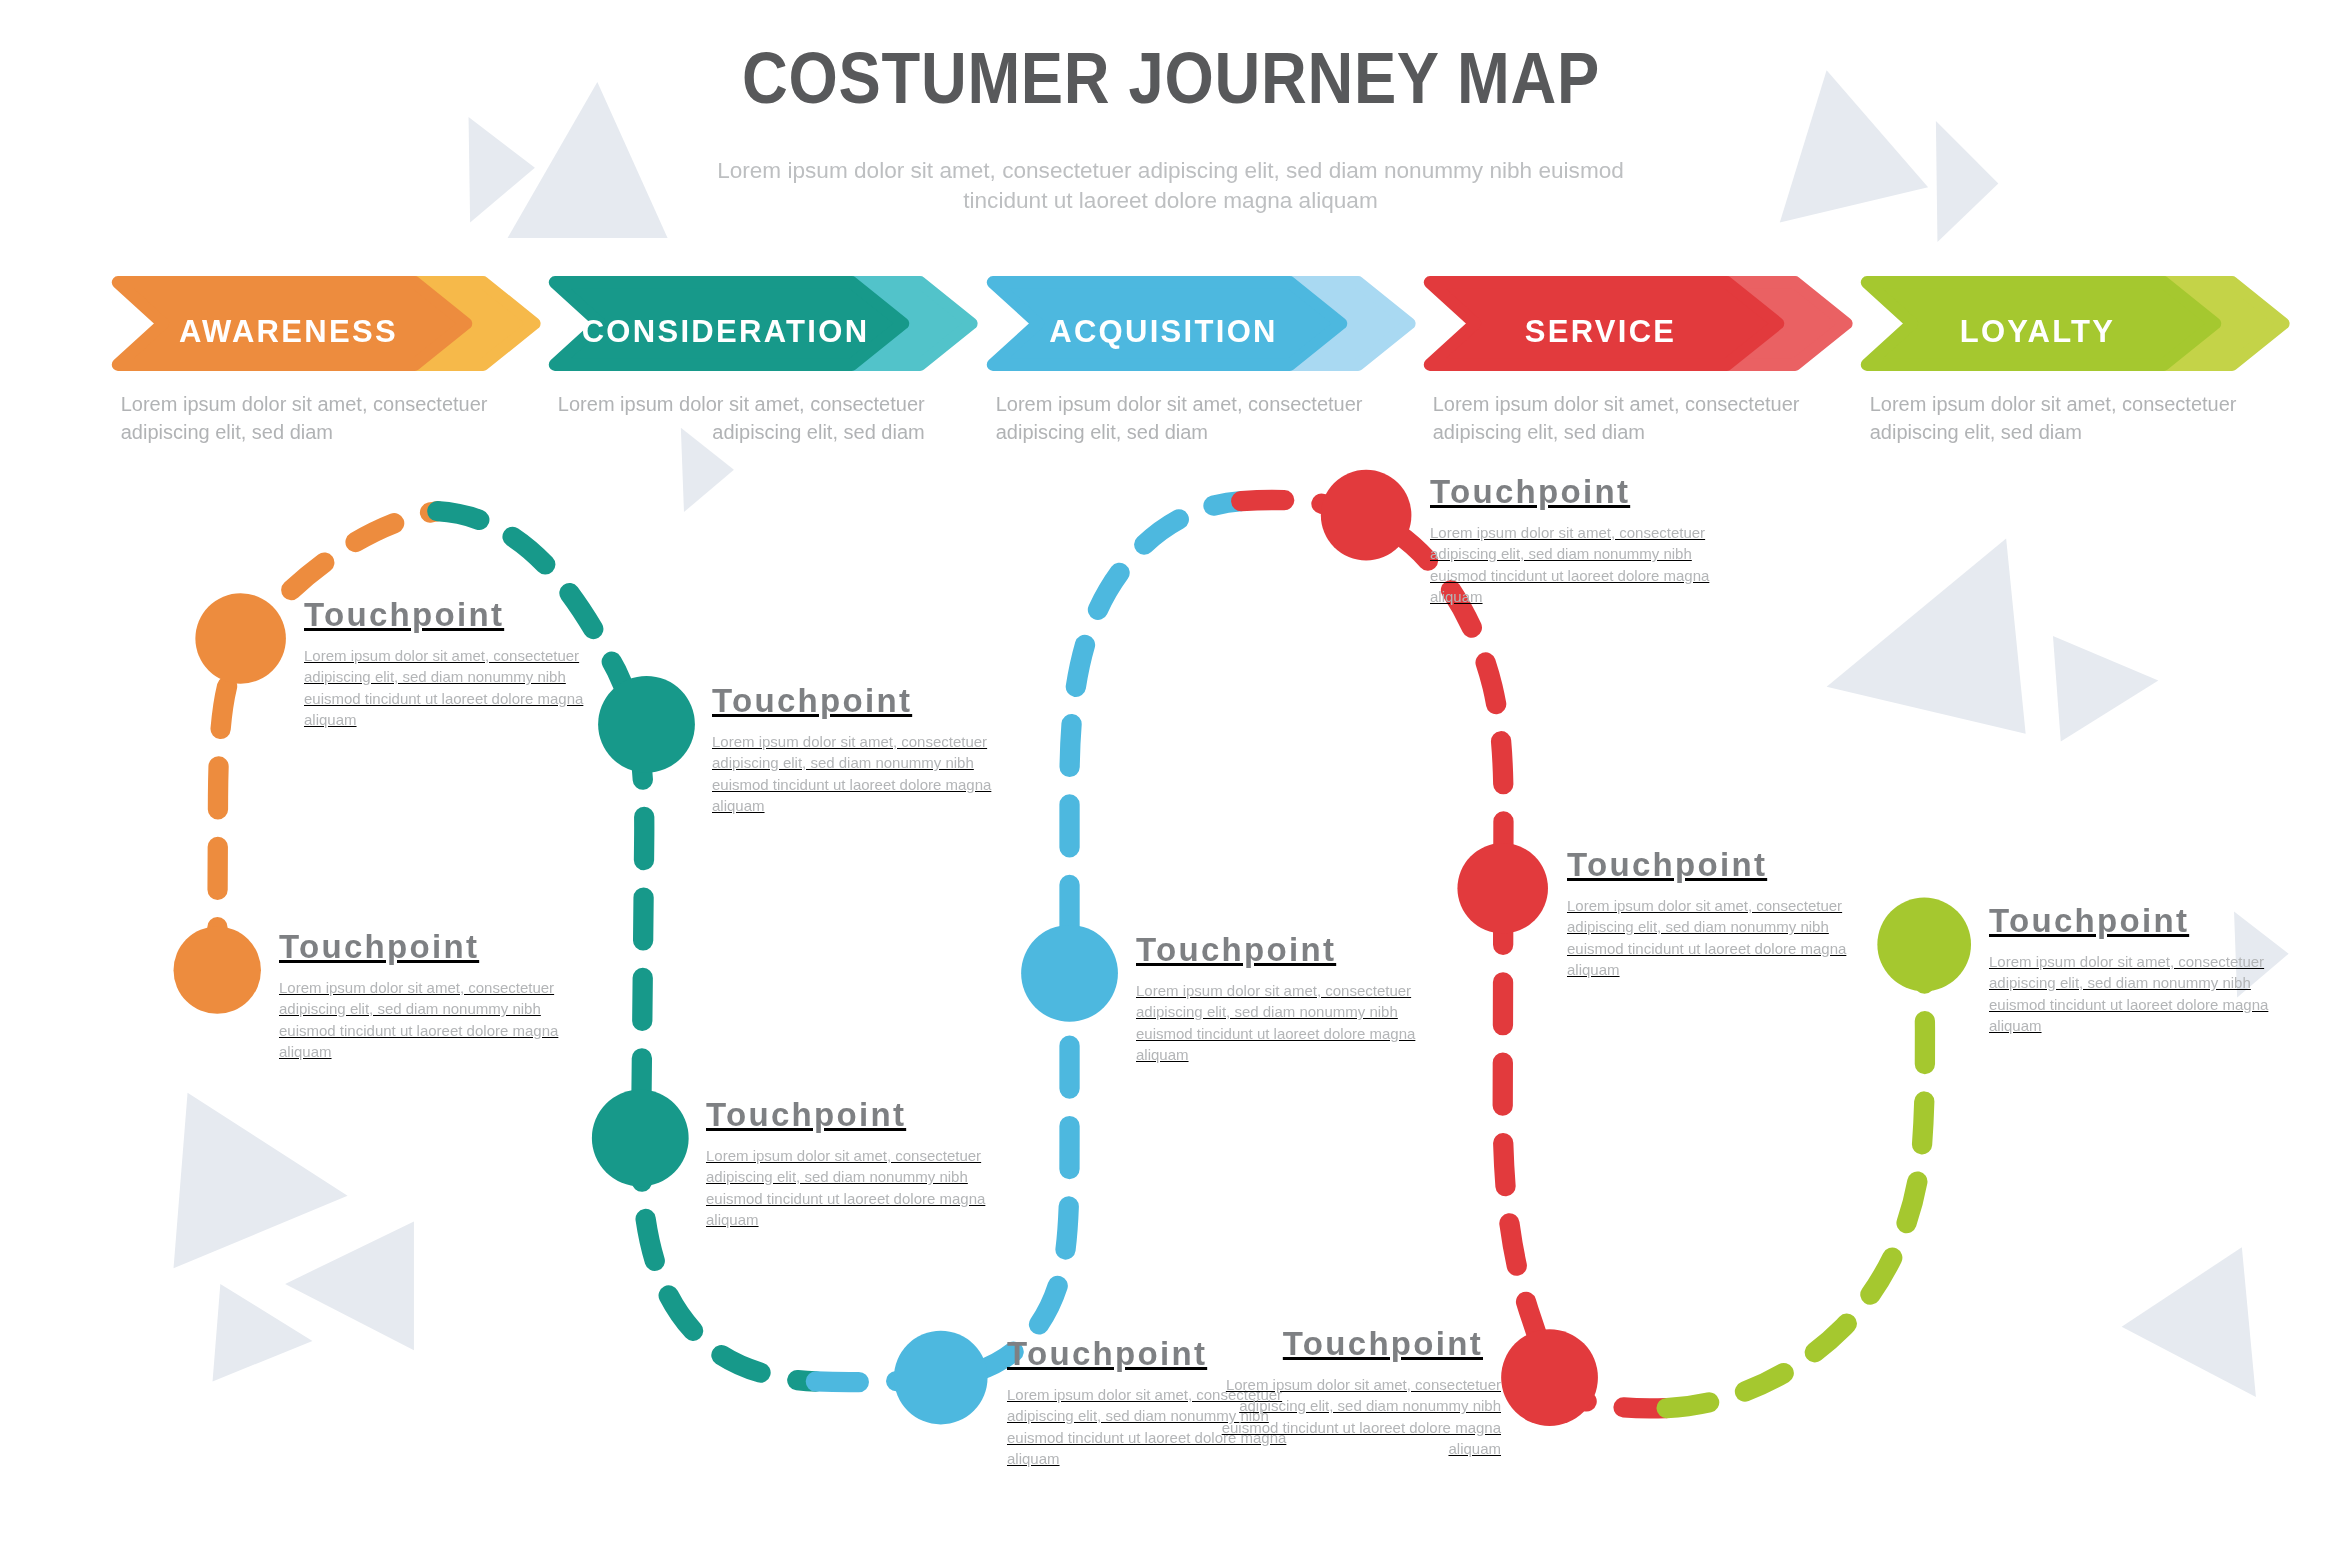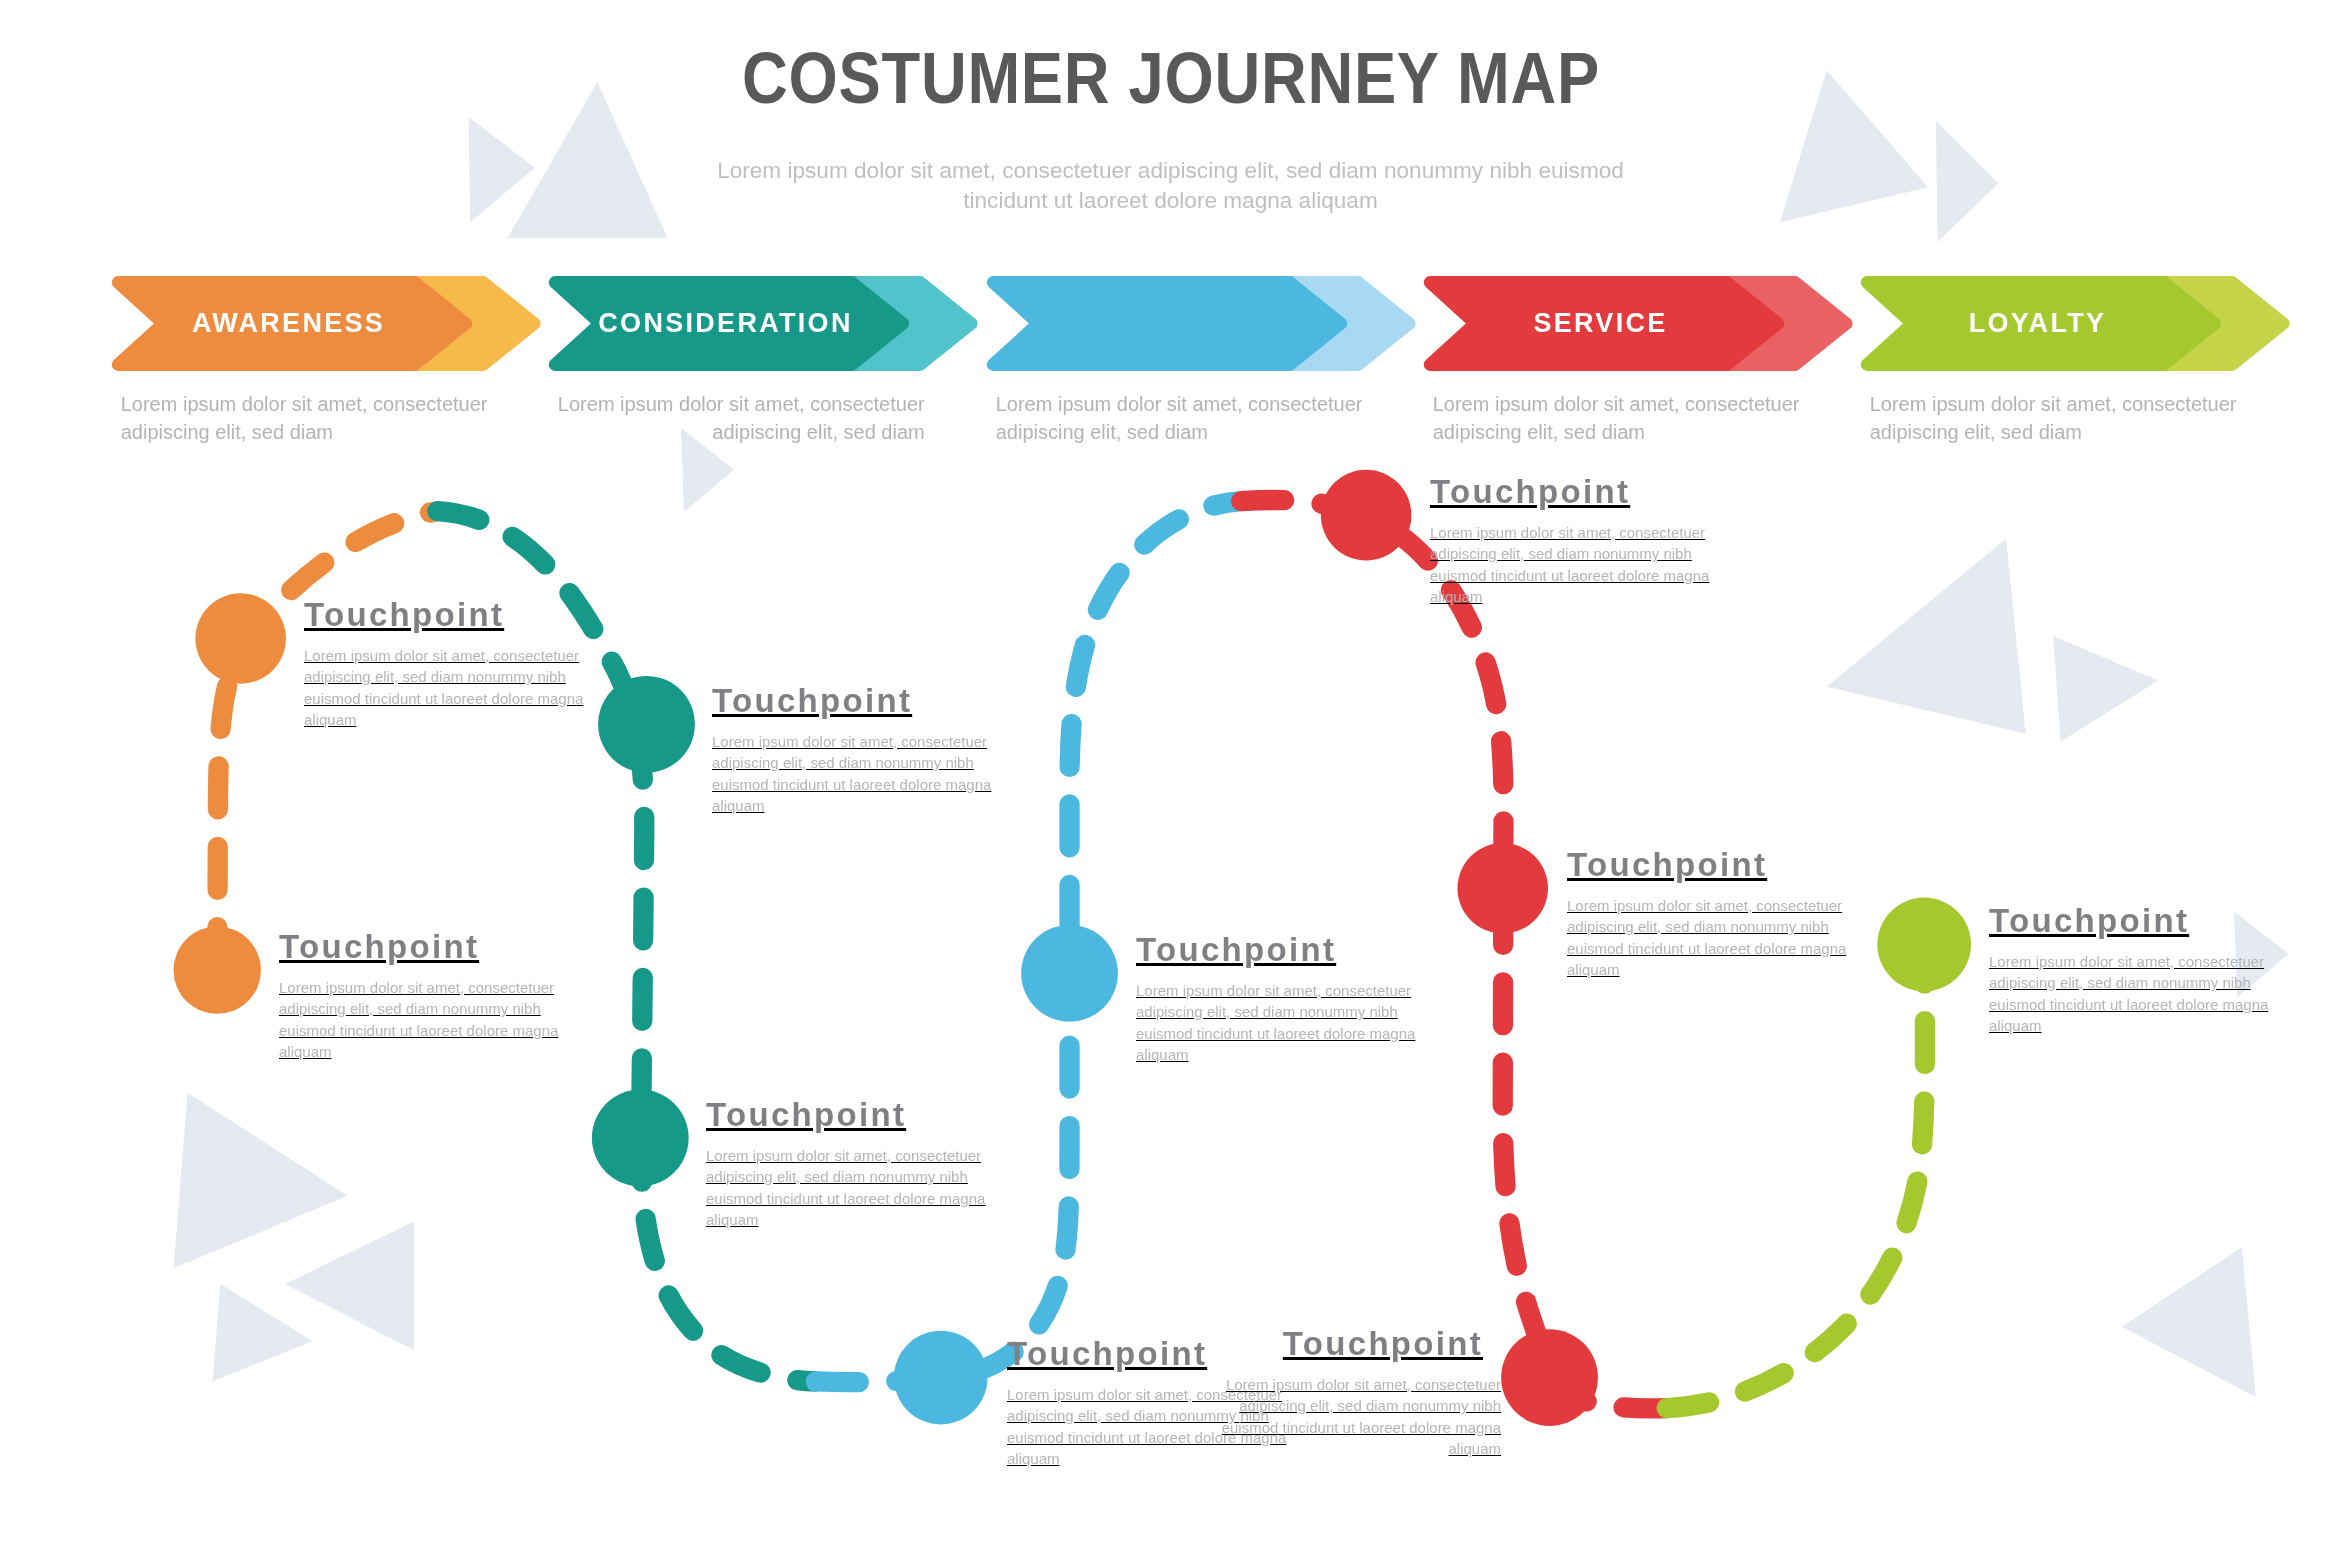--- a/index.html
+++ b/index.html
@@ -14,23 +14,23 @@
     transform:scaleX(0.88);
   }
   .subtitle{
     position:absolute;left:710px;top:156px;width:921px;text-align:center;
     font-size:22.6px;line-height:1.32;color:#bdbfc1;
   }
   
   .stage{position:absolute;top:273px;width:453px;height:234px;}
   .stage svg{position:absolute;left:0;top:0;}
   .stage .label{
-    position:absolute;left:0;top:0;width:359px;height:101px;
+    position:absolute;left:0;top:8px;width:359px;height:101px;
     display:flex;align-items:center;justify-content:center;
-    color:#ffffff;font-size:27px;font-weight:bold;letter-spacing:2.3px;
+    color:#ffffff;font-size:31px;font-weight:bold;letter-spacing:2.3px;
   }
   .stage .desc{
     position:absolute;left:11.7px;top:117px;width:367px;
     font-size:20px;line-height:1.42;color:#b1b3b5;
   }
   
   .journey{position:absolute;left:0;top:0;}
   .journey path{fill:none;stroke-width:26;stroke-linecap:round;stroke-dasharray:55 48;}
   
   .tp{position:absolute;width:297px;text-decoration:underline;}
@@ -85,20 +85,21 @@
     </svg>
     <div class="label">CONSIDERATION</div>
     <div class="desc">Lorem ipsum dolor sit amet, consectetuer adipiscing elit, sed diam</div>
   </div>
 
   <div class="stage" style="left:984px;">
     <svg width="453" height="101" viewBox="0 0 580 130">
       <polygon stroke-width="16" stroke-linejoin="round" points="90,12 480,12 546,65 480,118 90,118 148,65" fill="#A9D9F2" stroke="#A9D9F2"></polygon>
       <polygon stroke-width="16" stroke-linejoin="round" points="10,12 392,12 458,65 392,118 10,118 68,65" fill="#4DB8DF" stroke="#4DB8DF"></polygon>
     </svg>
+    <div class="label">ACQUISITION</div>
     <div class="desc">Lorem ipsum dolor sit amet, consectetuer adipiscing elit, sed diam</div>
   </div>
 
   <div class="stage" style="left:1421px;">
     <svg width="453" height="101" viewBox="0 0 580 130">
       <polygon stroke-width="16" stroke-linejoin="round" points="90,12 480,12 546,65 480,118 90,118 148,65" fill="#EA6163" stroke="#EA6163"></polygon>
       <polygon stroke-width="16" stroke-linejoin="round" points="10,12 392,12 458,65 392,118 10,118 68,65" fill="#E23A3D" stroke="#E23A3D"></polygon>
     </svg>
     <div class="label">SERVICE</div>
     <div class="desc">Lorem ipsum dolor sit amet, consectetuer adipiscing elit, sed diam</div>

